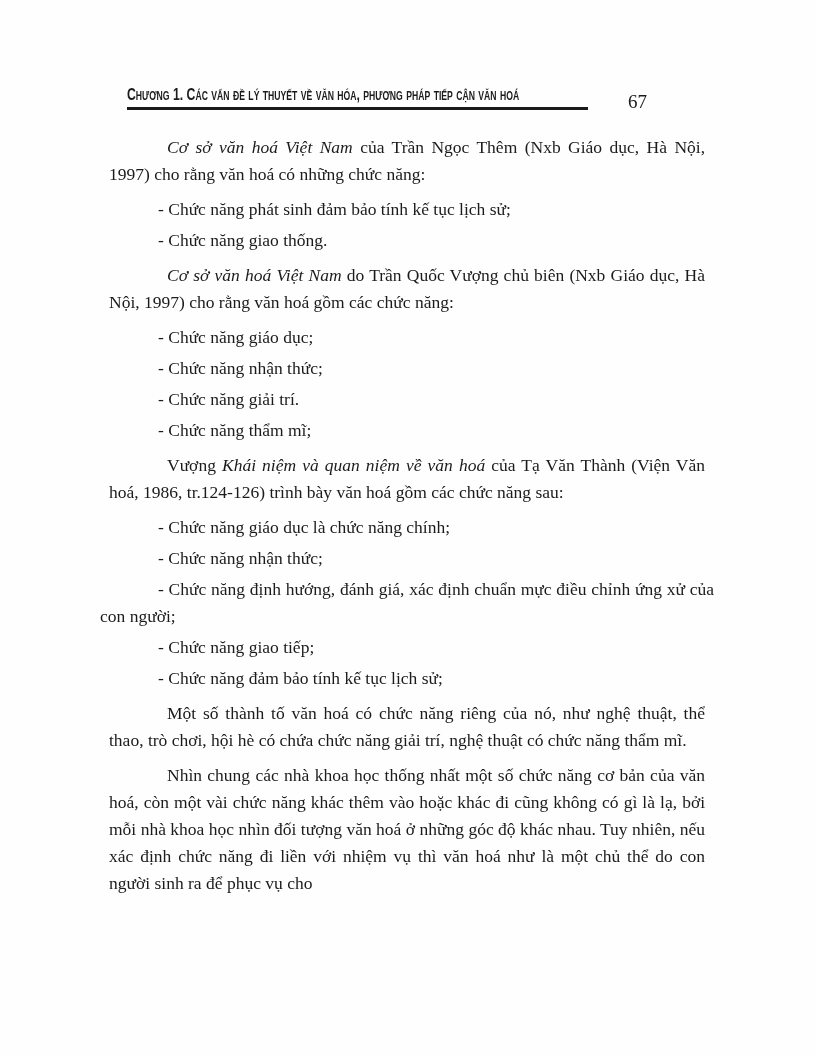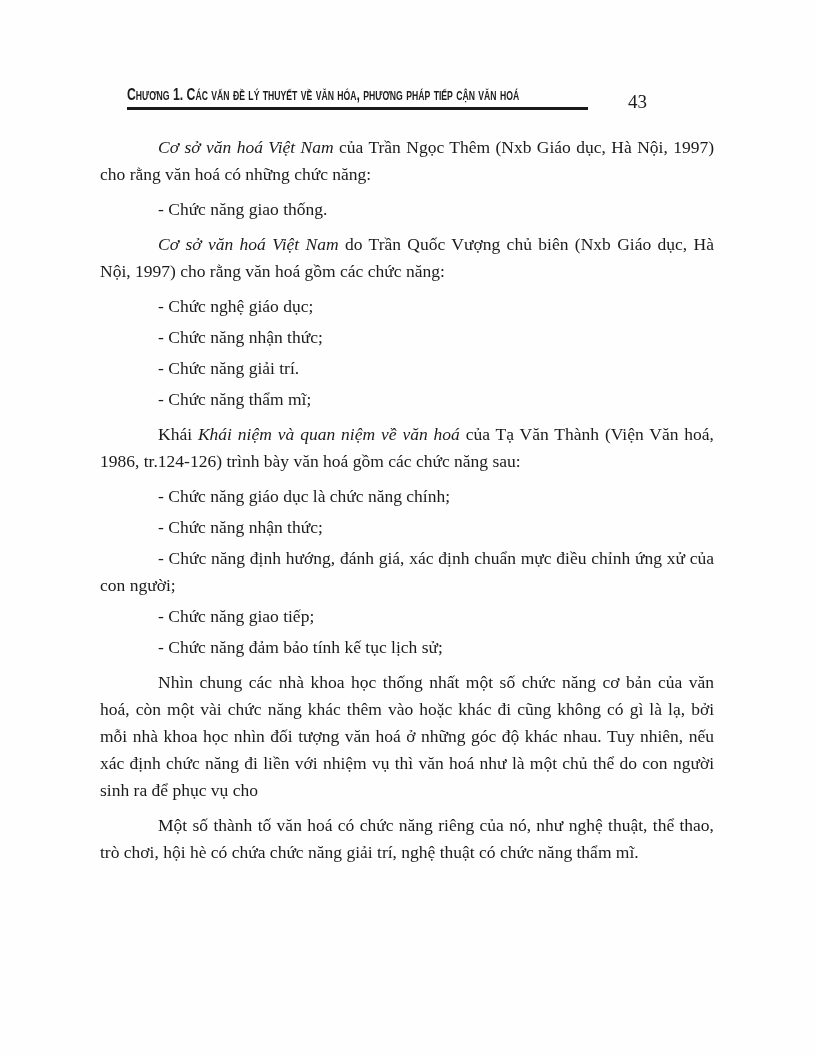--- a/index.html
+++ b/index.html
@@ -56,62 +56,63 @@
   .body-text {
     position: absolute;
     left: 100px;
     top: 126px;
     width: 614px;
     font-size: 17.5px;
     line-height: 27px;
     text-align: justify;
   }
   .para {
-    margin: 8px 0;
+    margin: 8px 9px;
     text-indent: 58px;
   }
   .li {
     margin: 4px 0;
     text-indent: 58px;
   }
   .italic {
     font-style: italic;
   }
 </style>
 </head>
 <body>
 
 <div class="page">
 
   <div class="header">
     <span class="chapter-title">Chương 1. Các vấn đề lý thuyết về văn hóa, phương pháp tiếp cận văn hoá</span>
     <div class="header-rule"></div>
-    <span class="page-number">43</span>
+    <span class="page-number">67</span>
   </div>
 
   <div class="body-text">
 
     <p class="para"><span class="italic">Cơ sở văn hoá Việt Nam</span><span> của Trần Ngọc Thêm (Nxb Giáo dục, Hà Nội, 1997) cho rằng văn hoá có những chức năng:</span></p>
 
+    <p class="li">- Chức năng phát sinh đảm bảo tính kế tục lịch sử;</p>
     <p class="li">- Chức năng giao thống.</p>
 
     <p class="para"><span class="italic">Cơ sở văn hoá Việt Nam</span><span> do Trần Quốc Vượng chủ biên (Nxb Giáo dục, Hà Nội, 1997) cho rằng văn hoá gồm các chức năng:</span></p>
 
-    <p class="li">- Chức nghệ giáo dục;</p>
+    <p class="li">- Chức năng giáo dục;</p>
     <p class="li">- Chức năng nhận thức;</p>
     <p class="li">- Chức năng giải trí.</p>
     <p class="li">- Chức năng thẩm mĩ;</p>
 
-    <p class="para"><span>Khái </span><span class="italic">Khái niệm và quan niệm về văn hoá</span><span> của Tạ Văn Thành (Viện Văn hoá, 1986, tr.124-126) trình bày văn hoá gồm các chức năng sau:</span></p>
+    <p class="para"><span>Vượng </span><span class="italic">Khái niệm và quan niệm về văn hoá</span><span> của Tạ Văn Thành (Viện Văn hoá, 1986, tr.124-126) trình bày văn hoá gồm các chức năng sau:</span></p>
 
     <p class="li">- Chức năng giáo dục là chức năng chính;</p>
     <p class="li">- Chức năng nhận thức;</p>
     <p class="li">- Chức năng định hướng, đánh giá, xác định chuẩn mực điều chỉnh ứng xử của con người;</p>
     <p class="li">- Chức năng giao tiếp;</p>
     <p class="li">- Chức năng đảm bảo tính kế tục lịch sử;</p>
 
+    <p class="para">Một số thành tố văn hoá có chức năng riêng của nó, như nghệ thuật, thể thao, trò chơi, hội hè có chứa chức năng giải trí, nghệ thuật có chức năng thẩm mĩ.</p>
+
     <p class="para">Nhìn chung các nhà khoa học thống nhất một số chức năng cơ bản của văn hoá, còn một vài chức năng khác thêm vào hoặc khác đi cũng không có gì là lạ, bởi mỗi nhà khoa học nhìn đối tượng văn hoá ở những góc độ khác nhau. Tuy nhiên, nếu xác định chức năng đi liền với nhiệm vụ thì văn hoá như là một chủ thể do con người sinh ra để phục vụ cho</p>
-
-    <p class="para">Một số thành tố văn hoá có chức năng riêng của nó, như nghệ thuật, thể thao, trò chơi, hội hè có chứa chức năng giải trí, nghệ thuật có chức năng thẩm mĩ.</p>
 
   </div>
 
 </div>
 
 </body></html>

